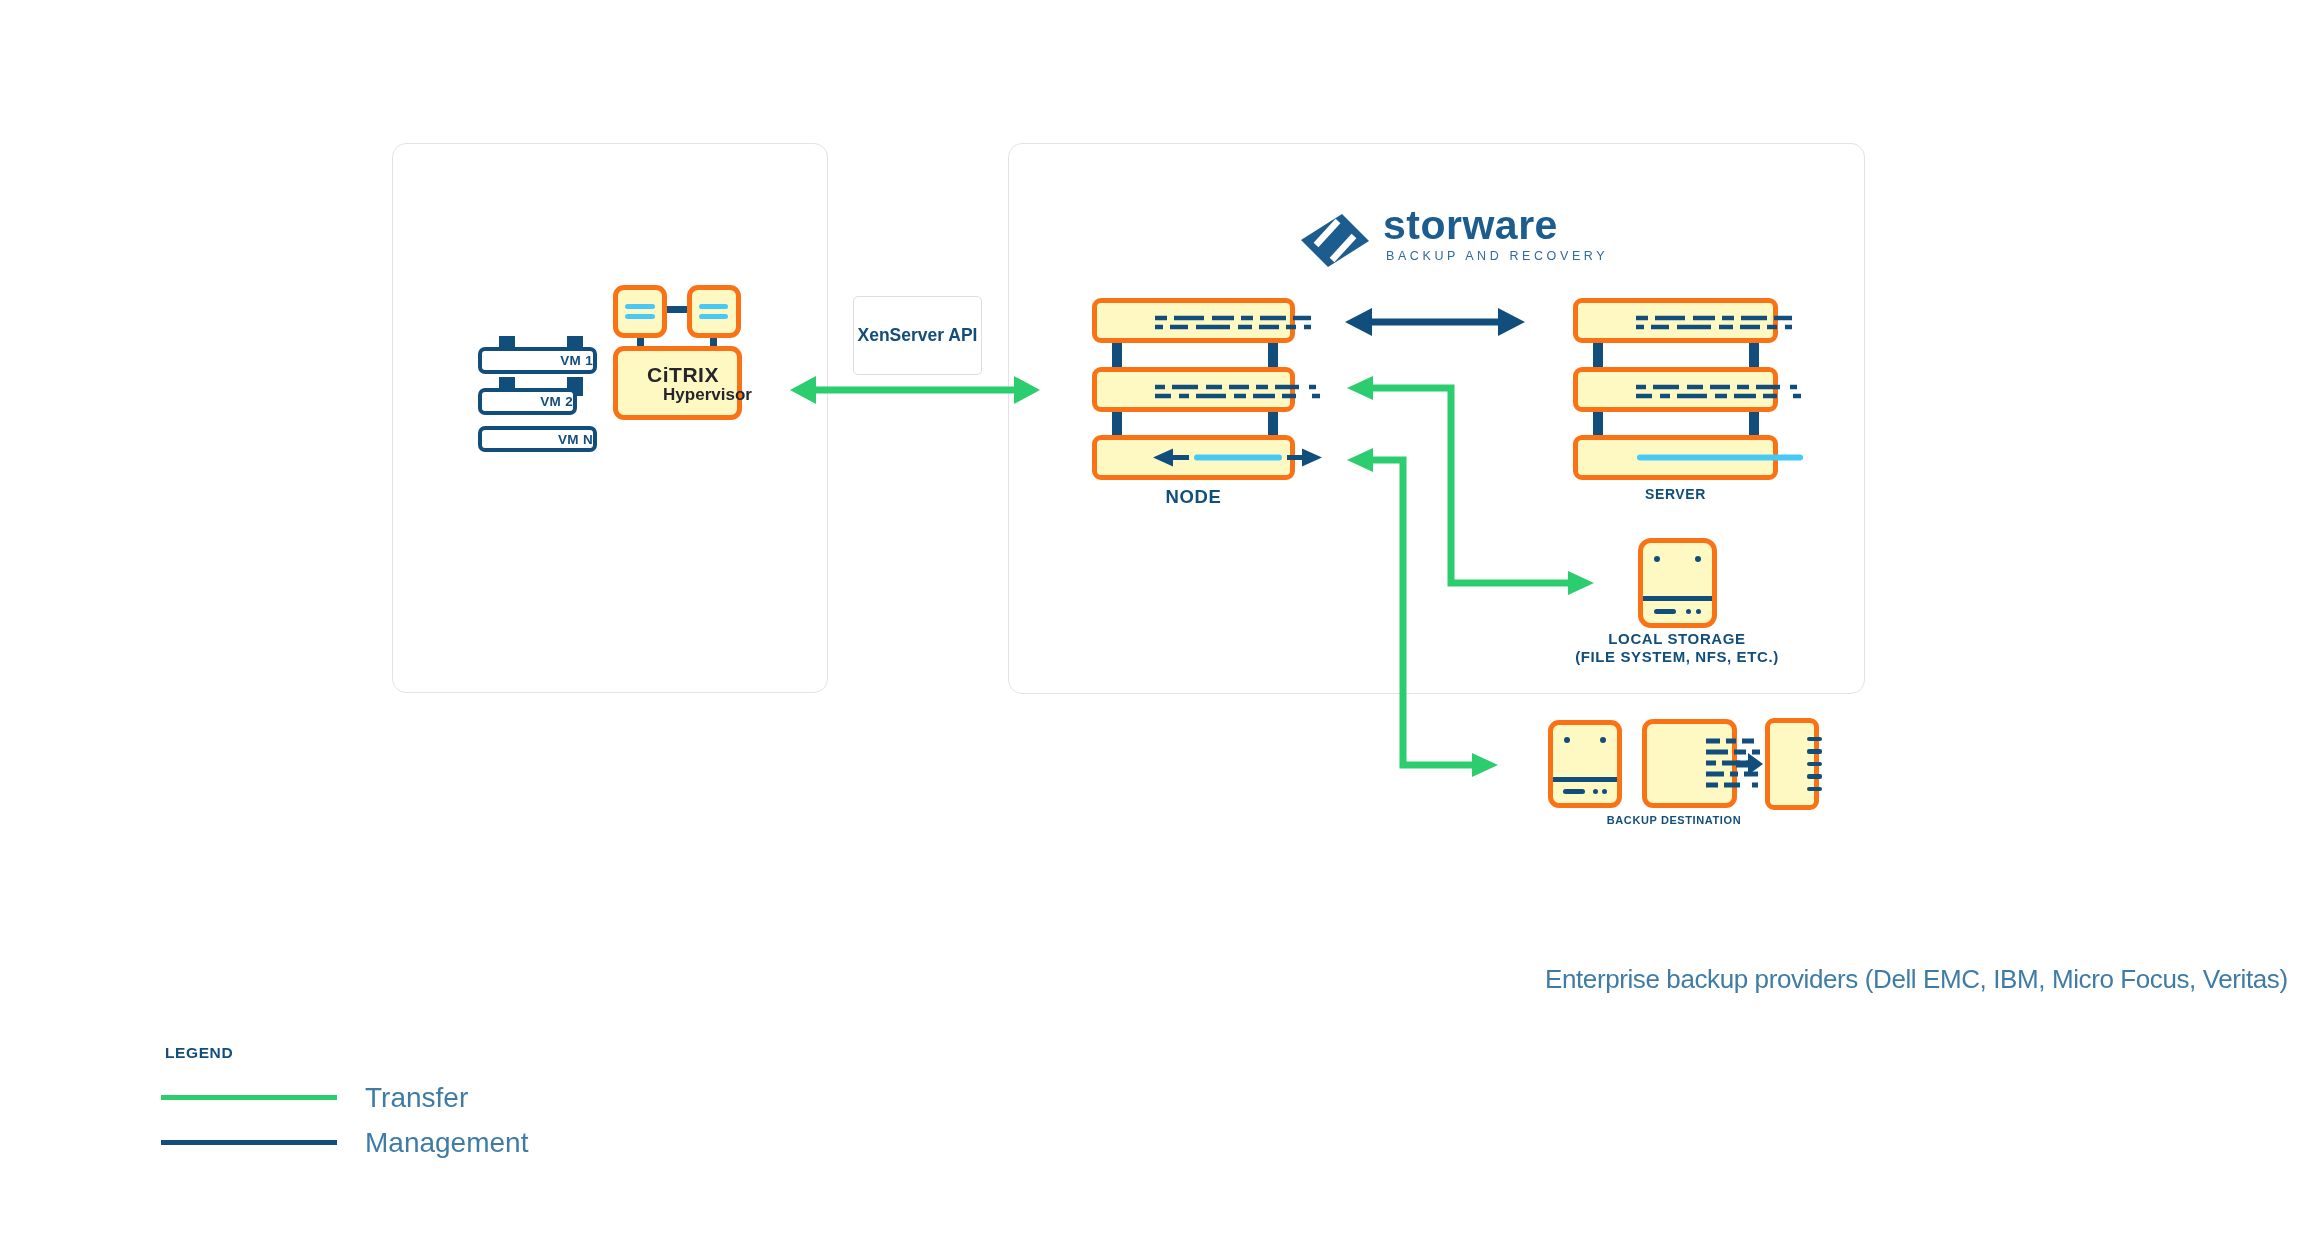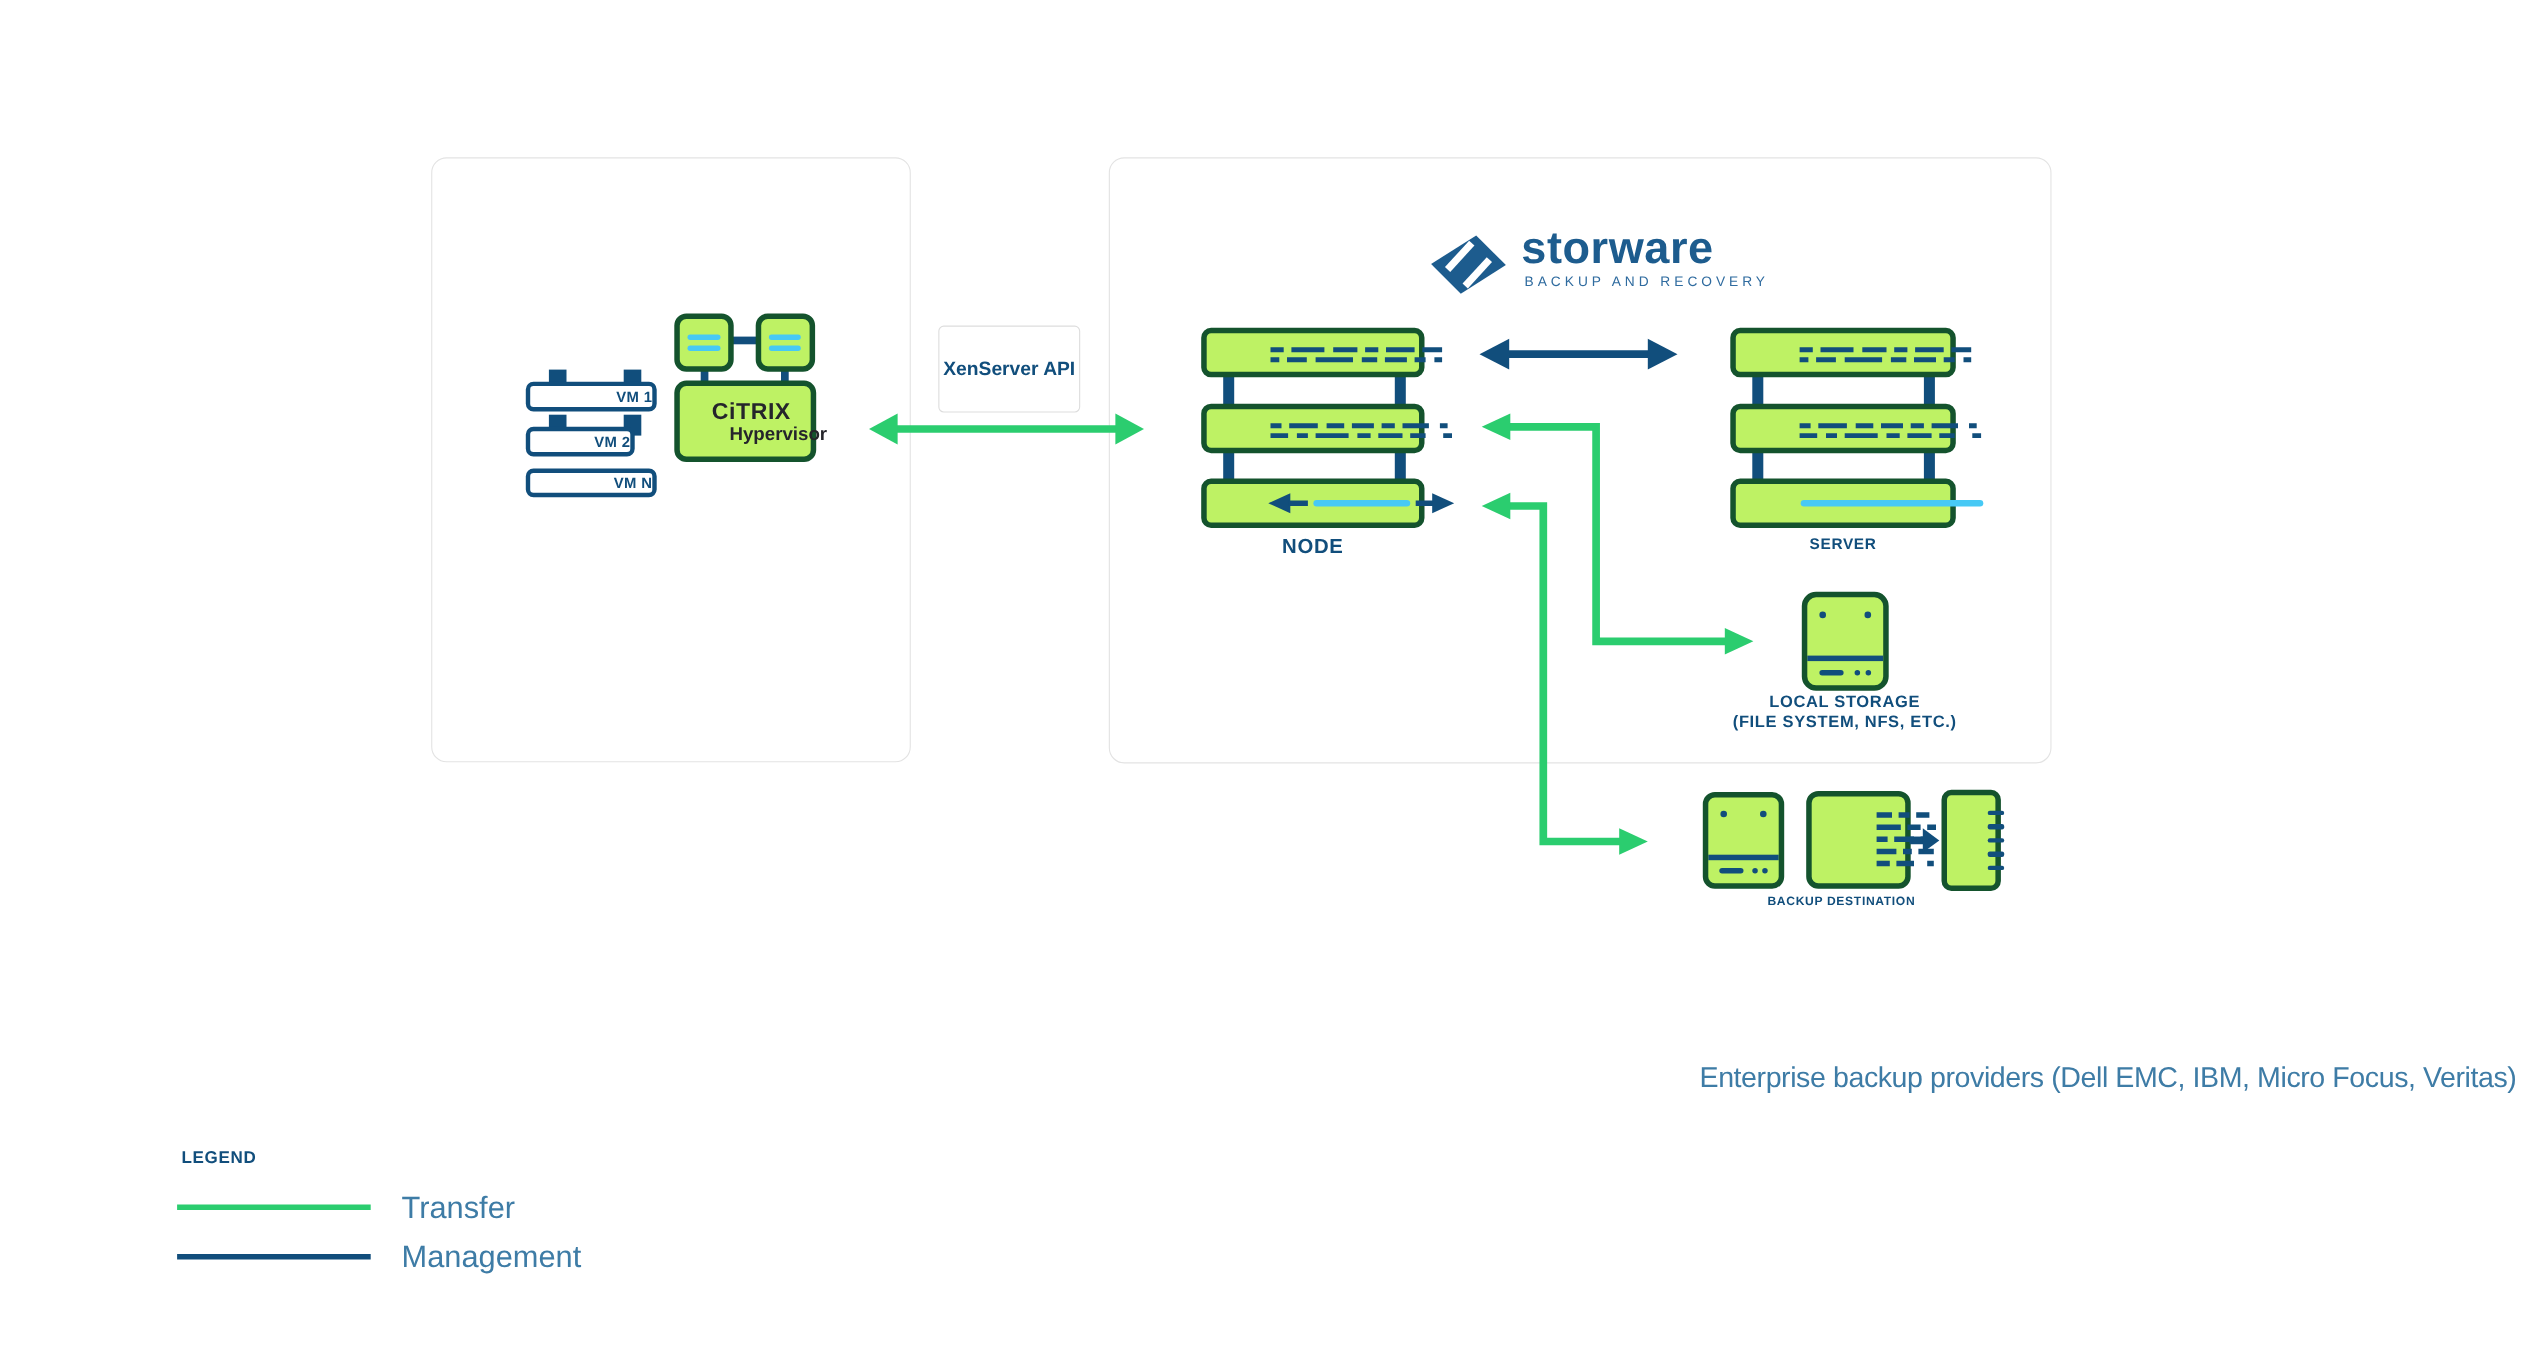--- a/index.html
+++ b/index.html
@@ -4,21 +4,21 @@
 <style>
   html,body{margin:0;padding:0;background:#fff;}
   #canvas{position:relative;width:2304px;height:1236px;background:#ffffff;overflow:hidden;
           font-family:"Liberation Sans", sans-serif;}
   .abs{position:absolute;}
   
   .panel{position:absolute;background:#ffffff;border:1.5px solid #e3e3e3;border-radius:14px;}
   
   .nbox{position:absolute;background:#ffffff;border:4px solid #114E7C;border-radius:7px;
         display:flex;align-items:center;justify-content:flex-end;box-sizing:border-box;margin-top:34px;}
-  .nbox5{position:absolute;background:#bef264;border:5px solid #14532d;border-radius:9px;
+  .nbox5{position:absolute;background:#fef9c3;border:5px solid #f97316;border-radius:9px;
          box-sizing:border-box;padding-left:44px;}
   .vm-label{font-size:13.5px;font-weight:bold;color:#114E7C;letter-spacing:.3px;}
   .navy-bar{position:absolute;background:#114E7C;}
   .cyan-bar{position:absolute;background:#47C9F5;border-radius:3px;}
   .dot{position:absolute;background:#114E7C;border-radius:50%;}
   .caption{position:absolute;color:#114E7C;font-weight:800;text-align:center;letter-spacing:.6px;}
   .note-line{position:absolute;color:#3E7CA6;font-size:26px;font-weight:300;letter-spacing:-.4px;
              white-space:nowrap;}
   .legend-label{position:absolute;color:#3E7CA6;font-size:28px;font-weight:300;white-space:nowrap;}
   .citrix-text{line-height:1;color:#25252B;text-align:left;}

